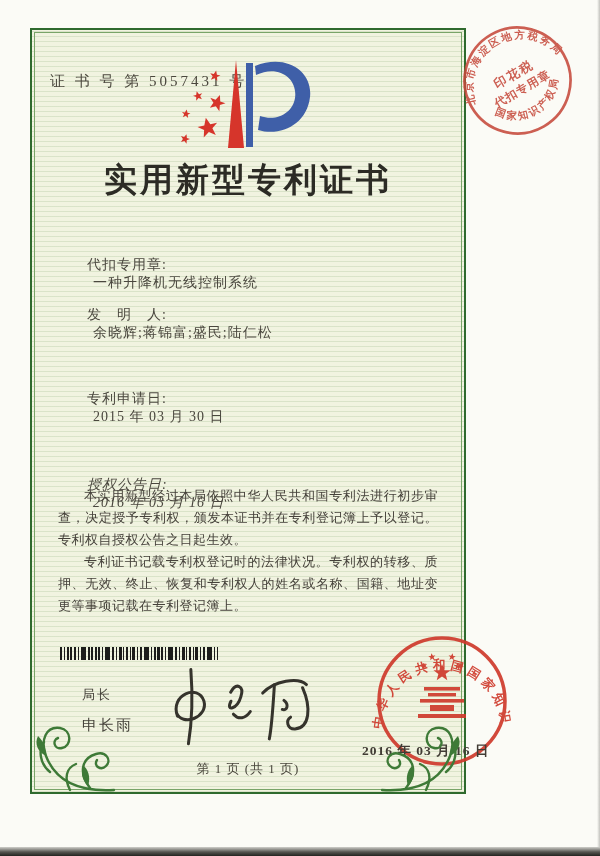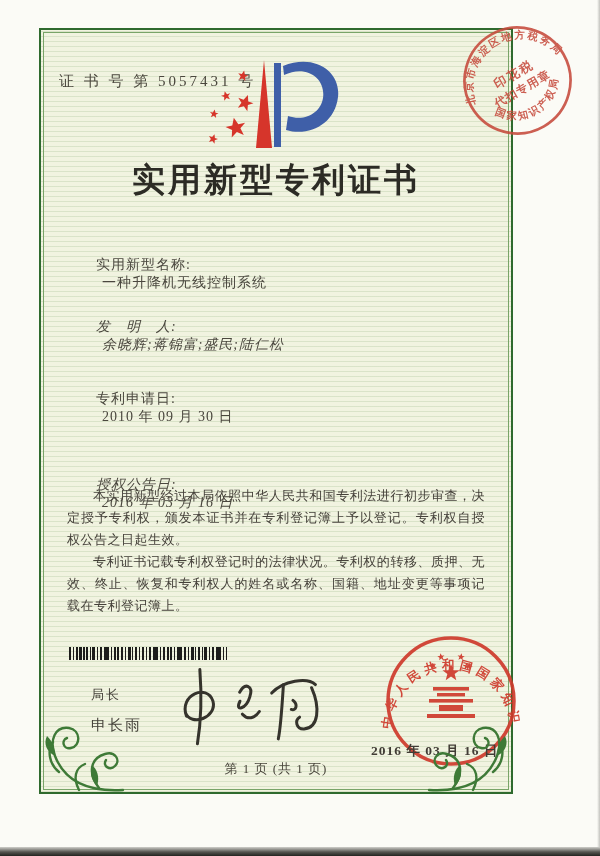--- a/index.html
+++ b/index.html
@@ -6,44 +6,43 @@
   html,body { width:600px; height:856px; overflow:hidden; }
   body { font-family:"Liberation Serif","DejaVu Serif",serif; background:#e9e9e6; }
 
   .photo { position:relative; width:600px; height:856px; background:#fbfbf6; }
   .scan-edge-bottom { position:absolute; left:0; right:0; bottom:0; height:9px;
     background:linear-gradient(#cfcfca, #55544f 55%, #23231f); }
   .scan-edge-right { position:absolute; top:0; bottom:0; right:0; width:3px;
     background:linear-gradient(90deg, rgba(0,0,0,0), rgba(90,90,85,.35)); }
 
   
-  .frame { position:absolute; left:30px; top:28px; width:474px; height:766px;
+  .frame { position:absolute; left:30px; top:28px; width:436px; height:766px;
     border:2px solid #2f6a2e;
     background-color:#f1f3e0;
     background-image:repeating-linear-gradient(0deg,
       rgba(124,164,106,.20) 0px, rgba(124,164,106,.20) 1px,
       rgba(0,0,0,0) 1px, rgba(0,0,0,0) 5px);
-    margin-left:9px;
   }
   .frame::before { content:""; position:absolute; inset:2px;
     border:1px solid #79a468; pointer-events:none; }
 
   .cert-number { position:absolute; left:18px; top:42px;
     font-size:15px; letter-spacing:3px; color:#4a473d; }
 
   .logo { position:absolute; left:50%; top:24px; transform:translateX(-50%); }
 
   .title { position:absolute; top:128px; width:100%; text-align:center;
     font-size:33px; font-weight:bold; letter-spacing:3px; color:#2c2b25; }
 
   .field { position:absolute; left:28px; font-size:14px; letter-spacing:1px;
     color:#4a473e; white-space:pre; }
   .field .lbl { display:inline-block; min-width:92px; }
   .field .val { margin-left:6px; }
-  .f0 { top:210px; } .f1 { top:272px;font-style:italic; } .f2 { top:302px; }
+  .f0 { top:210px; } .f1 { top:260px; } .f2 { top:302px; }
   .f3 { top:344px; } .f4 { top:388px; } .f5 { top:430px;font-style:italic; }
 
   .paras { position:absolute; left:26px; right:26px; top:455px;
     font-size:13px; line-height:22px; color:#45413a; text-align:justify;
     letter-spacing:.5px; }
   .paras p { text-indent:2em; }
 
   .barcode { position:absolute; left:28px; top:617px; width:158px; height:13px;
     background:
       repeating-linear-gradient(90deg,#1d1d1b 0 1.5px,rgba(0,0,0,0) 1.5px 3.5px),
@@ -95,30 +94,30 @@
         <use href="#st" transform="translate(44,49) scale(0.85) rotate(20)"></use>
         <use href="#st" transform="translate(13,60) scale(0.45) rotate(8)"></use>
         <use href="#st" transform="translate(35,74) scale(1.05) rotate(-12)"></use>
         <use href="#st" transform="translate(12,85) scale(0.5) rotate(18)"></use>
       </g>
     </svg>
 
     <div class="title">实用新型专利证书</div>
 
     <div class="field f0">
-      <span class="lbl">实用新型名称:</span>
+      <span class="lbl">代扣专用章:</span>
       <span class="val">一种升降机无线控制系统</span>
     </div>
     <div class="field f1">
       <span class="lbl">发　明　人:</span>
       <span class="val">余晓辉;蒋锦富;盛民;陆仁松</span>
     </div>
     <div class="field f3">
       <span class="lbl">专利申请日:</span>
-      <span class="val">2010 年 09 月 30 日</span>
+      <span class="val">2015 年 03 月 30 日</span>
     </div>
     <div class="field f5">
       <span class="lbl">授权公告日:</span>
       <span class="val">2016 年 03 月 16 日</span>
     </div>
 
     <div class="paras">
       <p>本实用新型经过本局依照中华人民共和国专利法进行初步审查，决定授予专利权，颁发本证书并在专利登记簿上予以登记。专利权自授权公告之日起生效。</p>
       <p>专利证书记载专利权登记时的法律状况。专利权的转移、质押、无效、终止、恢复和专利权人的姓名或名称、国籍、地址变更等事项记载在专利登记簿上。</p>
     </div>

